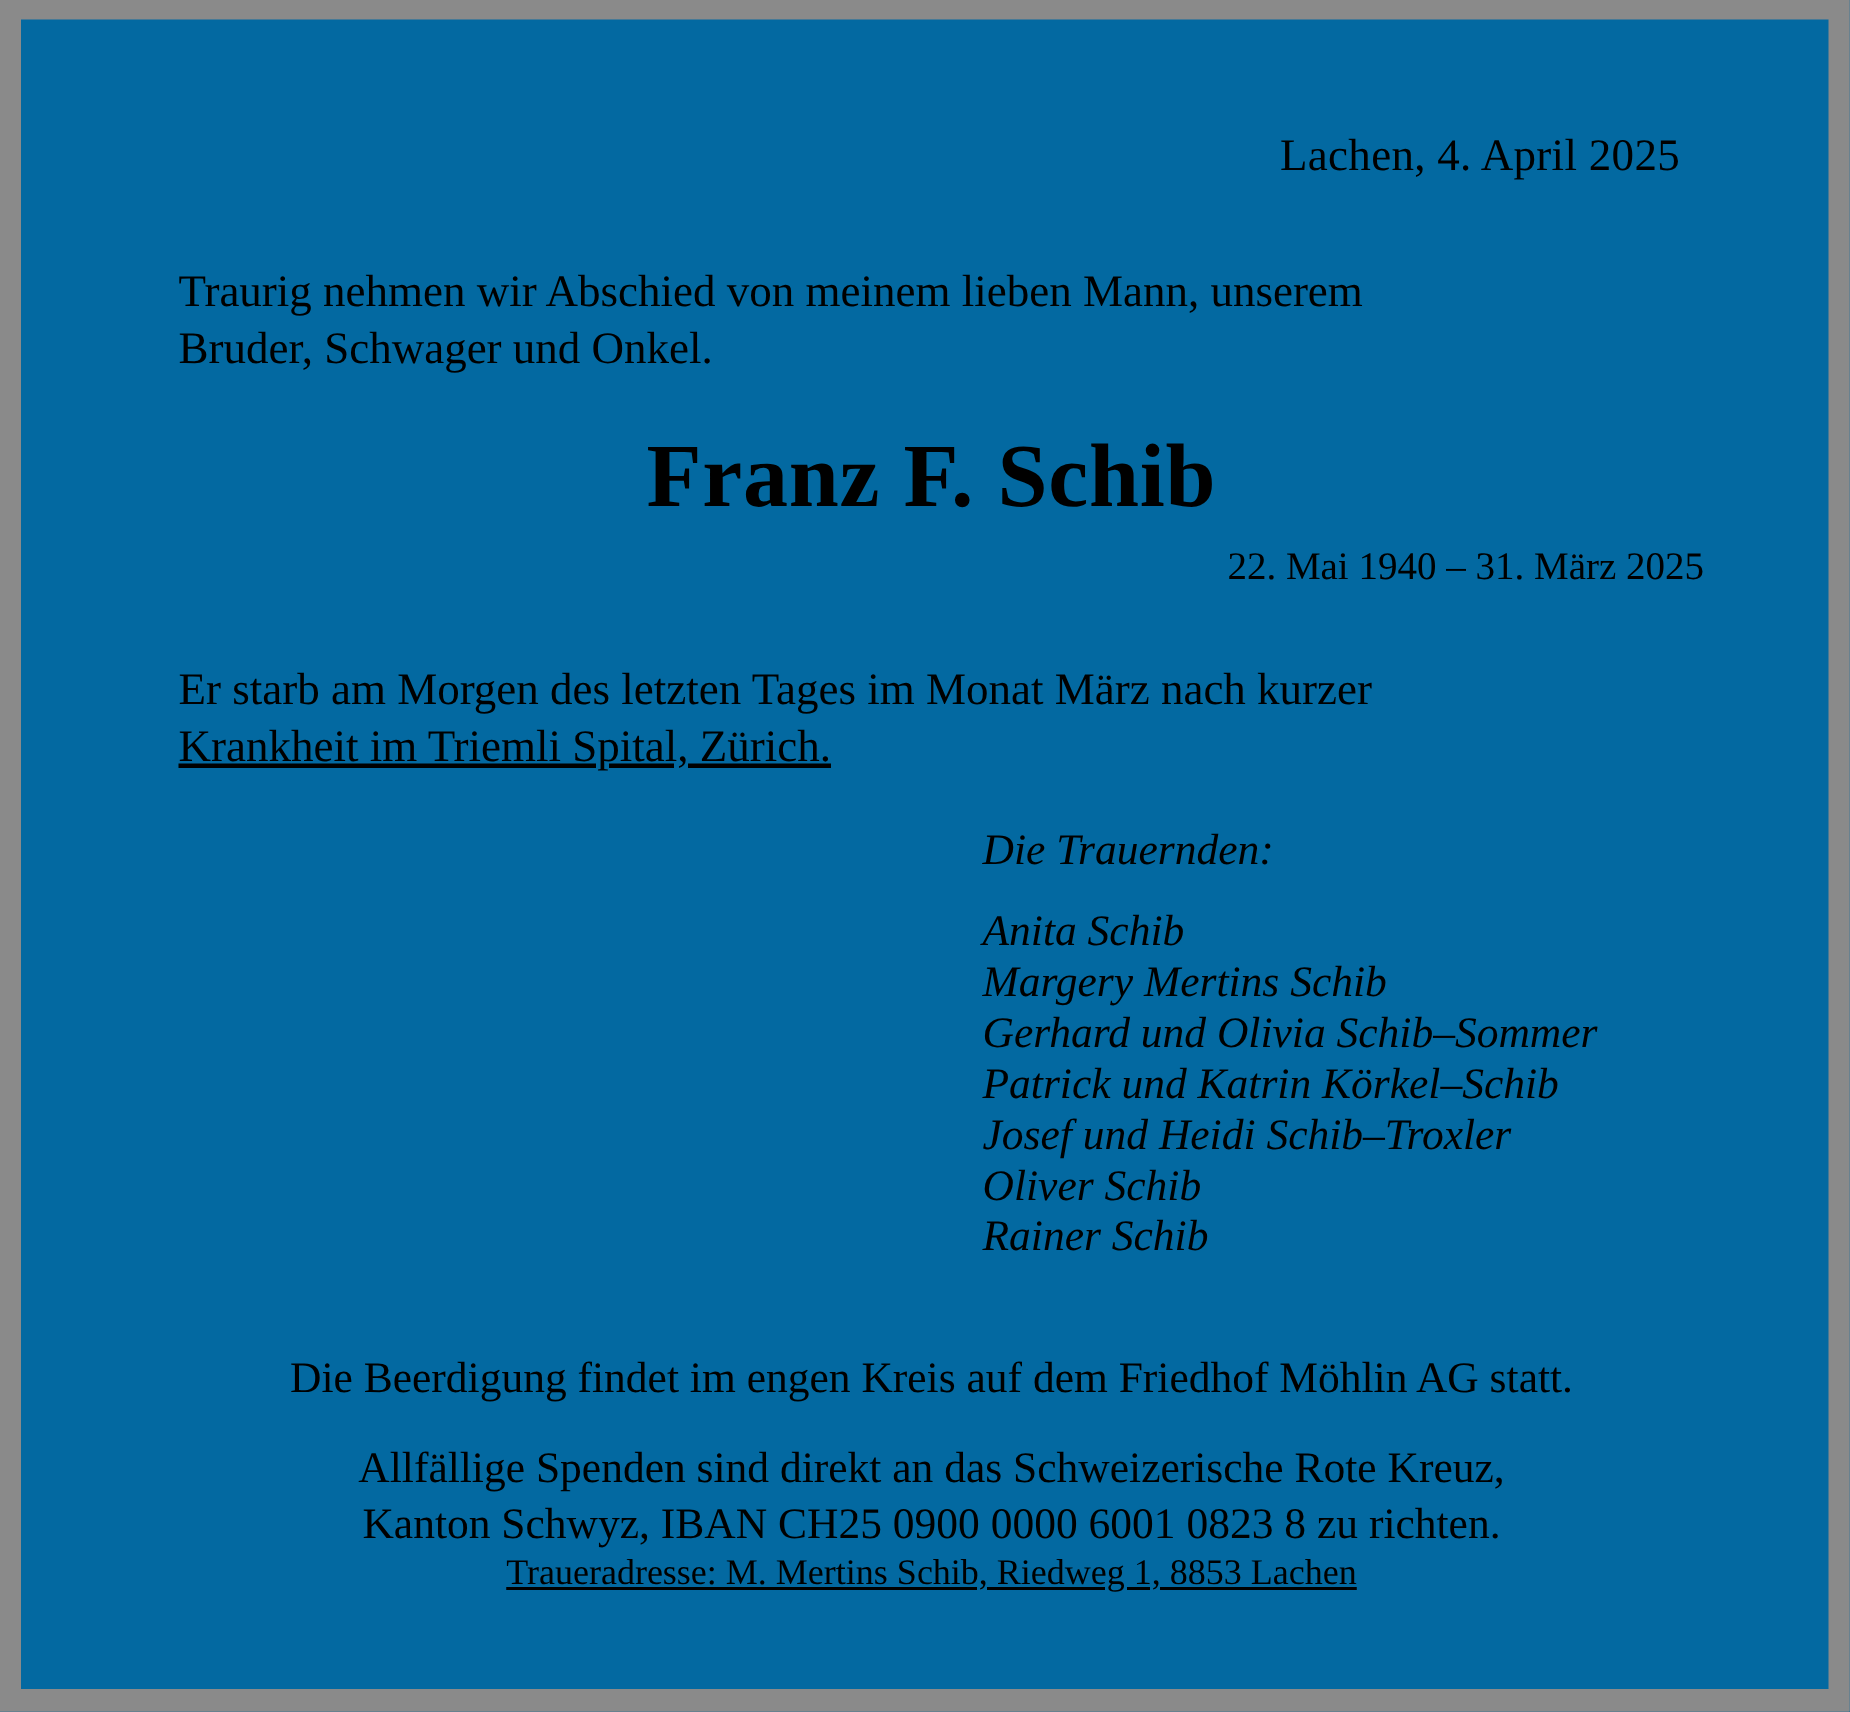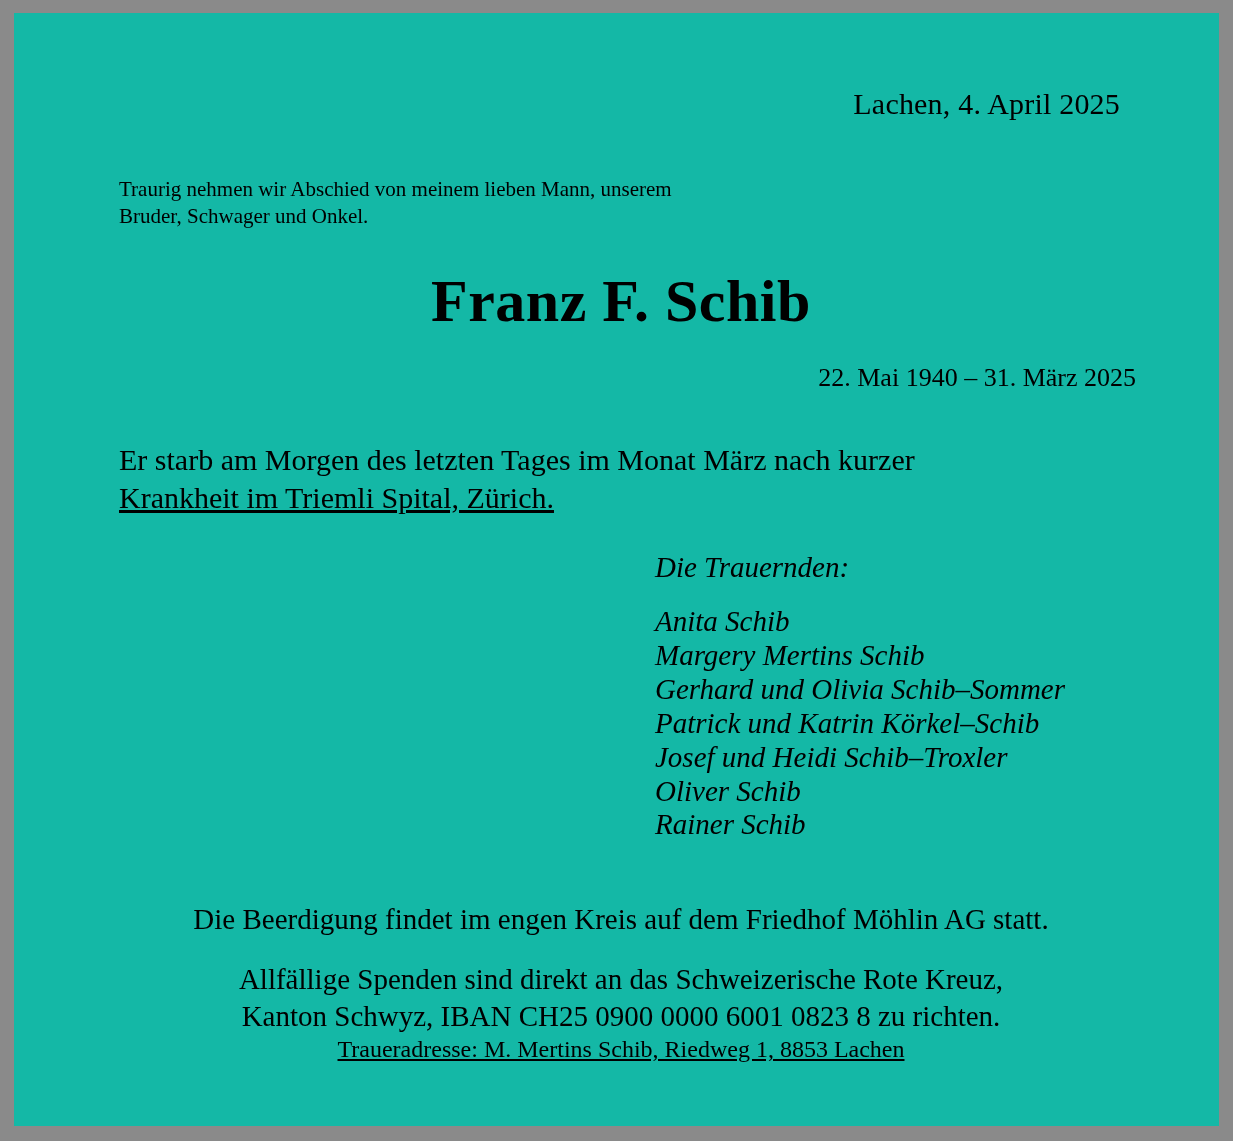--- a/index.html
+++ b/index.html
@@ -13,21 +13,21 @@
     font-family: "Liberation Serif", serif;
     color: #000000;
     overflow: hidden;
   }
   .obituary-frame {
     position: absolute;
     left: 14px;
     top: 13px;
     width: 1205px;
     height: 1113px;
-    background: #14b8a6;
+    background: #0369a1;
     box-sizing: border-box;
   }
   .inner {
     position: absolute;
     left: 92px;
     top: 0;
     width: 1030px;
     height: 100%;
   }
   .place-date {
@@ -36,31 +36,31 @@
     right: 16px;
     font-size: 30px;
     letter-spacing: 0.2px;
     white-space: nowrap;
   }
   .intro {
     position: absolute;
     top: 163px;
     left: 13px;
     width: 1022px;
-    font-size: 21px;
+    font-size: 30px;
     line-height: 1.28;
     text-align: justify;
     text-justify: inter-word;
   }
   .intro .last-line {
     text-align: left;
   }
   .name {
     position: absolute;
-    top: 254px;
+    top: 270px;
     left: 0;
     width: 1030px;
     text-align: center;
     font-size: 60px;
     font-weight: bold;
     letter-spacing: 0.5px;
   }
   .dates {
     position: absolute;
     top: 350px;

